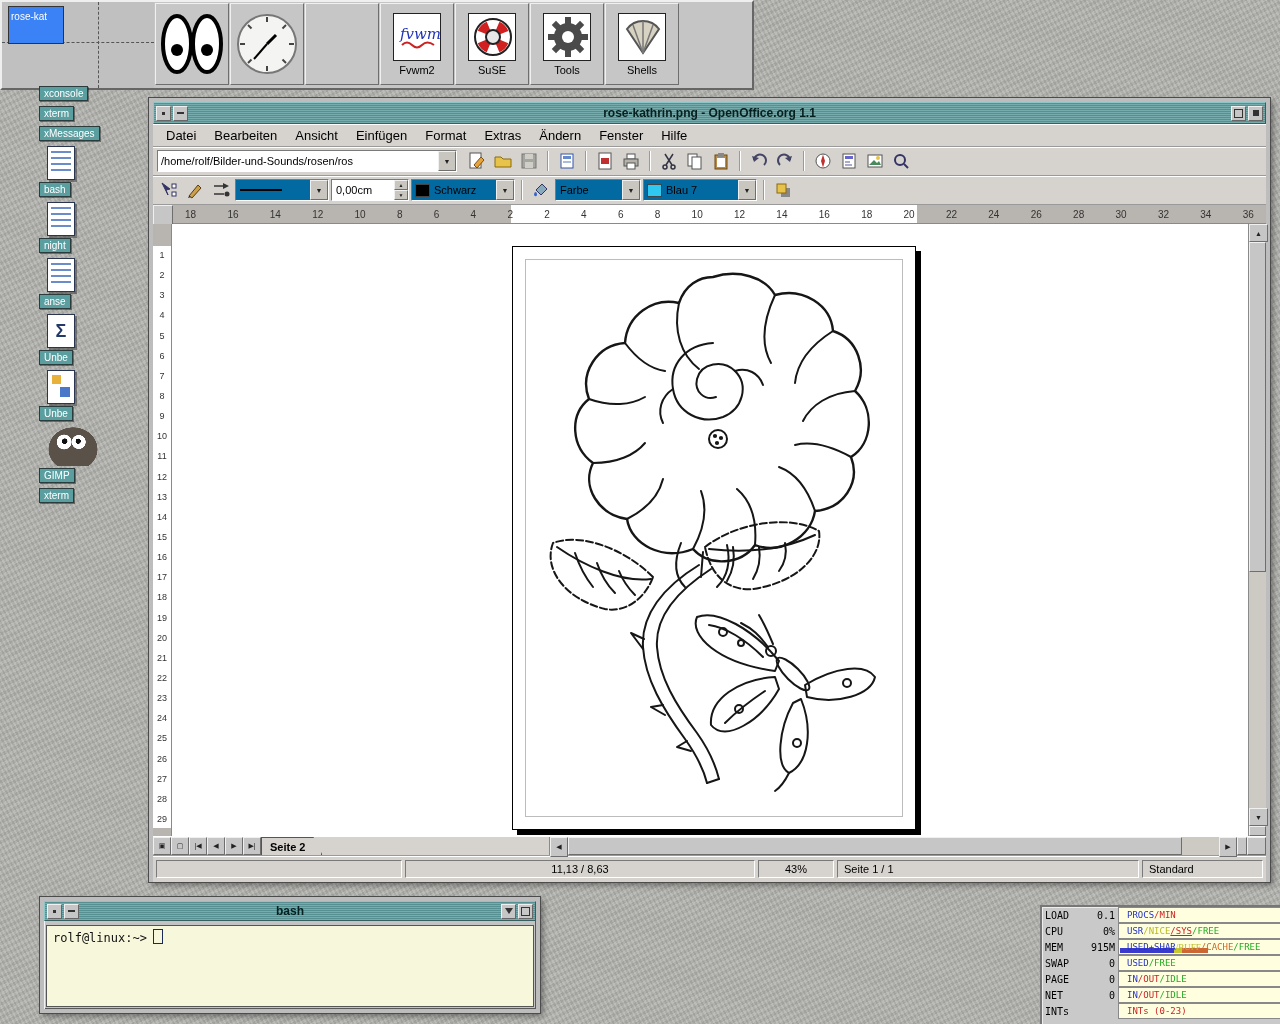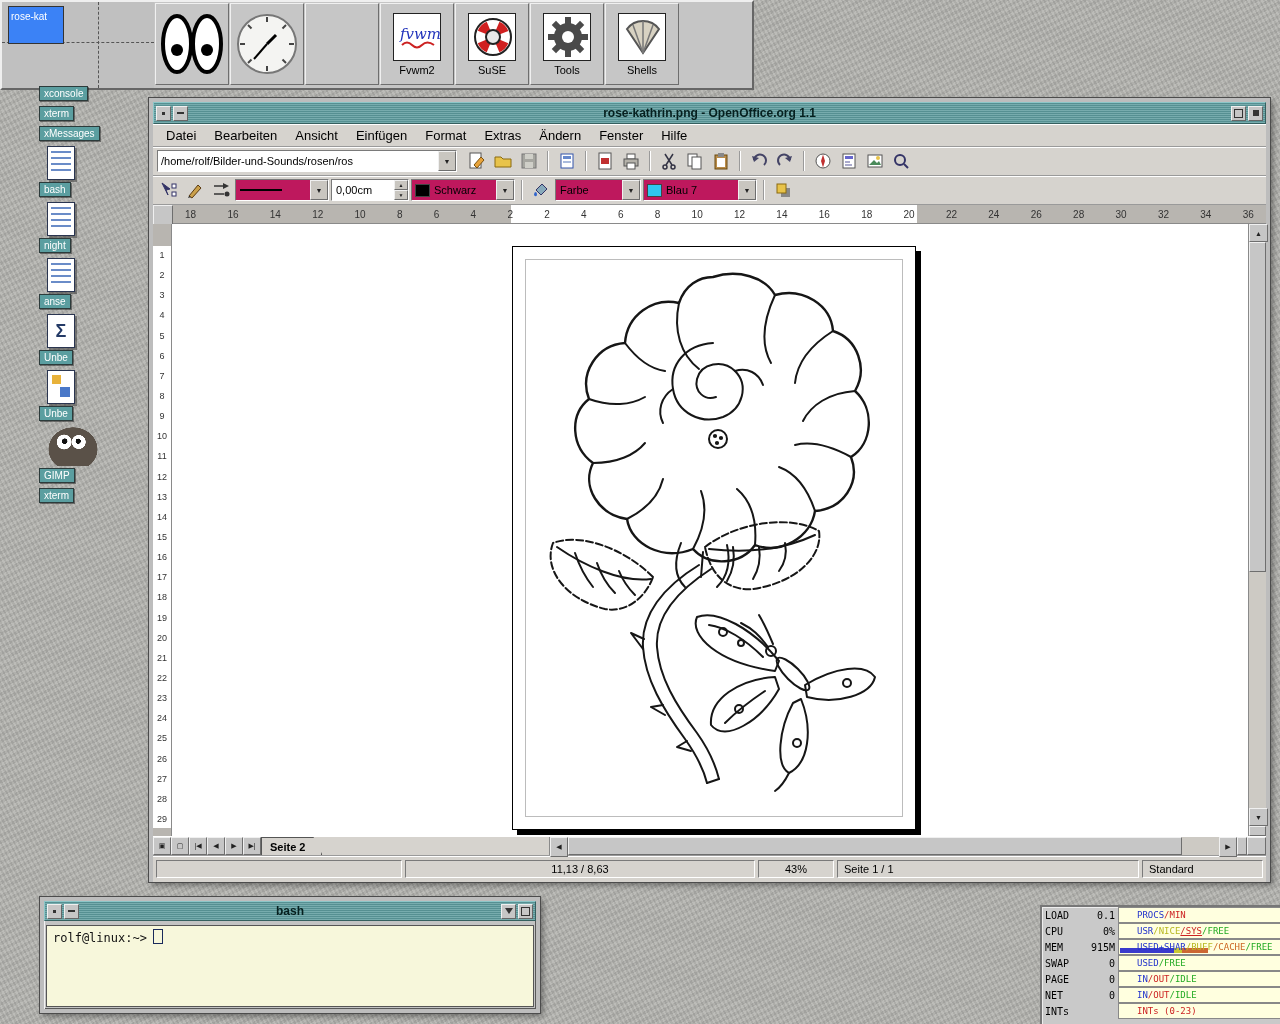--- a/index.html
+++ b/index.html
@@ -75,21 +75,21 @@
   .toolbar{height:28px;background:#d6d3ce;display:flex;align-items:center;gap:2px;padding:0 4px;
     border-bottom:1px solid #9a9a9a;box-shadow:inset 0 1px 0 #fff;}
   .tsep{width:1px;height:20px;background:#9a9a9a;border-right:1px solid #fff;margin:0 4px;flex:none;}
   .tbi{width:24px;height:22px;display:flex;align-items:center;justify-content:center;flex:none;}
   .urlbox{display:flex;align-items:center;width:298px;height:20px;background:#fff;
     border:1px solid;border-color:#7a7a7a #fff #fff #7a7a7a;margin-right:6px;flex:none;}
   .urltext{flex:1;font-size:11px;padding:0 3px;white-space:nowrap;overflow:hidden;}
   .combo-btn{width:16px;height:18px;background:#c9c6c0;border:1px solid;
     border-color:#f0f0f0 #6e6e6e #6e6e6e #f0f0f0;font-size:7px;display:flex;
     align-items:center;justify-content:center;color:#222;flex:none;}
-  .sel{display:flex;align-items:center;height:20px;background:#be185d;
+  .sel{display:flex;align-items:center;height:20px;background:#0369a1;
     border:1px solid;border-color:#7a7a7a #fff #fff #7a7a7a;font-size:11px;flex:none;}
   .sel .txt{flex:1;padding:0 4px;white-space:nowrap;overflow:hidden;}
   .swatch{width:13px;height:11px;border:1px solid #444;margin-left:3px;flex:none;}
   .spin{display:flex;height:20px;flex:none;border:1px solid;border-color:#7a7a7a #fff #fff #7a7a7a;background:#fff;}
   .spin .txt{width:54px;font-size:11px;padding:0 4px;display:flex;align-items:center;}
   .spin .arrows{display:flex;flex-direction:column;width:14px;}
   .spin .arrows span{flex:1;background:#c9c6c0;border:1px solid;border-color:#f0f0f0 #6e6e6e #6e6e6e #f0f0f0;
     font-size:5px;display:flex;align-items:center;justify-content:center;color:#222;}
   .linesample{width:42px;height:2px;background:#000;margin:0 4px;}
 
@@ -160,21 +160,21 @@
   #xos{position:absolute;left:1040px;top:905px;width:240px;height:118px;background:#c9c9c9;
     border:2px solid #777;box-shadow:inset 1px 1px 0 #eee;}
   .xrow{display:flex;align-items:stretch;height:16px;margin:0;}
   .xlabel{width:38px;font-family:"DejaVu Sans Mono",monospace;font-size:10px;color:#000;
     display:flex;align-items:center;padding-left:3px;flex:none;}
   .xvalue{width:32px;font-family:"DejaVu Sans Mono",monospace;font-size:10px;color:#000;
     display:flex;align-items:center;justify-content:flex-end;padding-right:3px;flex:none;}
   .xfield{flex:1;position:relative;background:#ffffdf;border:1px solid #888;overflow:hidden;
     display:flex;align-items:center;}
   .xlegend{font-family:"DejaVu Sans Mono",monospace;font-size:9px;white-space:nowrap;
-    padding-left:18px;position:relative;z-index:2;}
+    padding-left:8px;position:relative;z-index:2;}
   .xbar{position:absolute;left:1px;right:1px;bottom:1px;height:5px;display:flex;z-index:1;}
   .xbar .seg{display:inline-block;height:100%;}
 </style>
 </head>
 <body>
 
 <div id="screen">
 
   <div id="panel">
     <div class="pager">
@@ -725,21 +725,21 @@
     <span class="xvalue">0%</span>
     <span class="xfield">
       <span class="xlegend"><span style="color: rgb(34, 51, 204);">USR</span><span style="color: rgb(184, 184, 34);">/NICE</span><span style="color: rgb(204, 34, 34); text-decoration: underline;">/SYS</span><span style="color: rgb(34, 170, 34);">/FREE</span></span>
       <span class="xbar"></span>
     </span>
   </div>
       <div class="xrow">
     <span class="xlabel">MEM</span>
     <span class="xvalue">915M</span>
     <span class="xfield">
-      <span class="xlegend"><span style="color: rgb(34, 51, 204);">USED+SHAR</span><span style="color: rgb(184, 184, 34);">/BUFF</span><span style="color: rgb(204, 102, 34);">/CACHE</span><span style="color: rgb(34, 170, 34);">/FREE</span></span>
+      <span class="xlegend"><span style="color: rgb(34, 51, 204);">USED+SHAR</span><span style="color: rgb(184, 184, 34); font-family: Liberation Serif, serif;">/BUFF</span><span style="color: rgb(204, 102, 34);">/CACHE</span><span style="color: rgb(34, 170, 34);">/FREE</span></span>
       <span class="xbar">
             <span class="seg" style="width: 34%; background: rgb(58, 58, 204);"></span>
             <span class="seg" style="width: 5%; background: rgb(200, 200, 50);"></span>
             <span class="seg" style="width: 16%; background: rgb(204, 102, 51);"></span>
             <span class="seg" style="width: 45%; background: rgb(255, 255, 223);"></span>
           </span>
     </span>
   </div>
       <div class="xrow">
     <span class="xlabel">SWAP</span>

